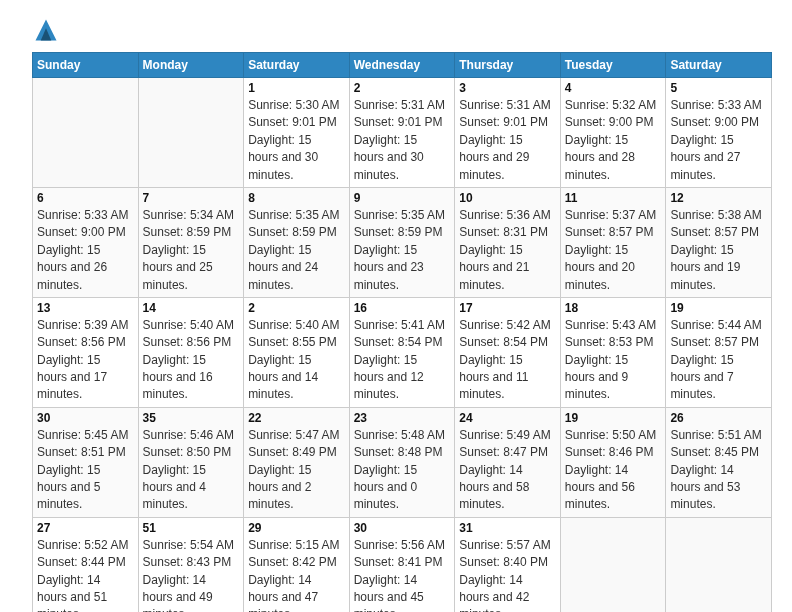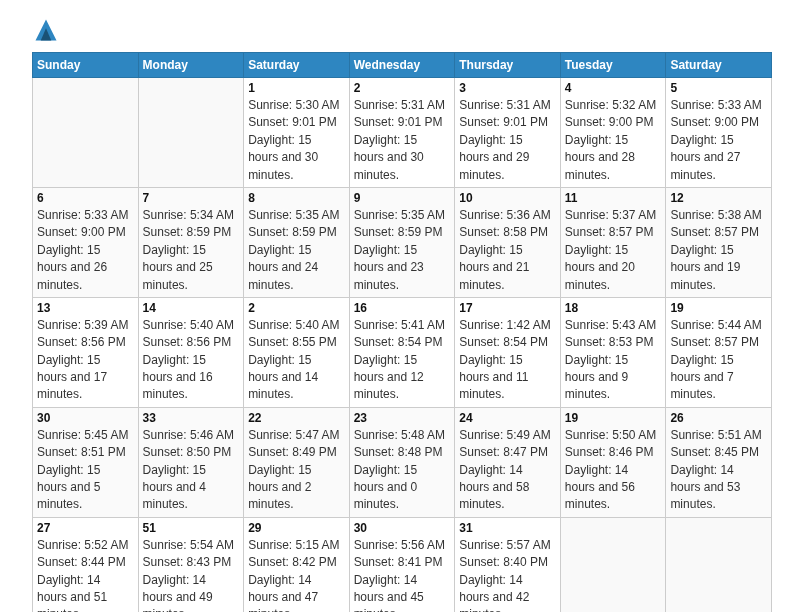--- a/index.html
+++ b/index.html
@@ -199,21 +199,21 @@
           <td>
             <span class="day-num">9</span>
             <div class="day-info">Sunrise: 5:35 AM
 Sunset: 8:59 PM
 Daylight: 15 hours
 and 23 minutes.</div>
           </td>
           <td>
             <span class="day-num">10</span>
             <div class="day-info">Sunrise: 5:36 AM
-Sunset: 8:58 PM
+Sunset: 8:31 PM
 Daylight: 15 hours
 and 21 minutes.</div>
           </td>
           <td>
             <span class="day-num">11</span>
             <div class="day-info">Sunrise: 5:37 AM
 Sunset: 8:57 PM
 Daylight: 15 hours
 and 20 minutes.</div>
           </td>
@@ -249,21 +249,21 @@
           </td>
           <td>
             <span class="day-num">16</span>
             <div class="day-info">Sunrise: 5:41 AM
 Sunset: 8:54 PM
 Daylight: 15 hours
 and 12 minutes.</div>
           </td>
           <td>
             <span class="day-num">17</span>
-            <div class="day-info">Sunrise: 1:42 AM
+            <div class="day-info">Sunrise: 5:42 AM
 Sunset: 8:54 PM
 Daylight: 15 hours
 and 11 minutes.</div>
           </td>
           <td>
             <span class="day-num">18</span>
             <div class="day-info">Sunrise: 5:43 AM
 Sunset: 8:53 PM
 Daylight: 15 hours
 and 9 minutes.</div>
@@ -278,21 +278,21 @@
         </tr>
         <tr>
           <td>
             <span class="day-num">30</span>
             <div class="day-info">Sunrise: 5:45 AM
 Sunset: 8:51 PM
 Daylight: 15 hours
 and 5 minutes.</div>
           </td>
           <td>
-            <span class="day-num">33</span>
+            <span class="day-num">35</span>
             <div class="day-info">Sunrise: 5:46 AM
 Sunset: 8:50 PM
 Daylight: 15 hours
 and 4 minutes.</div>
           </td>
           <td>
             <span class="day-num">22</span>
             <div class="day-info">Sunrise: 5:47 AM
 Sunset: 8:49 PM
 Daylight: 15 hours

